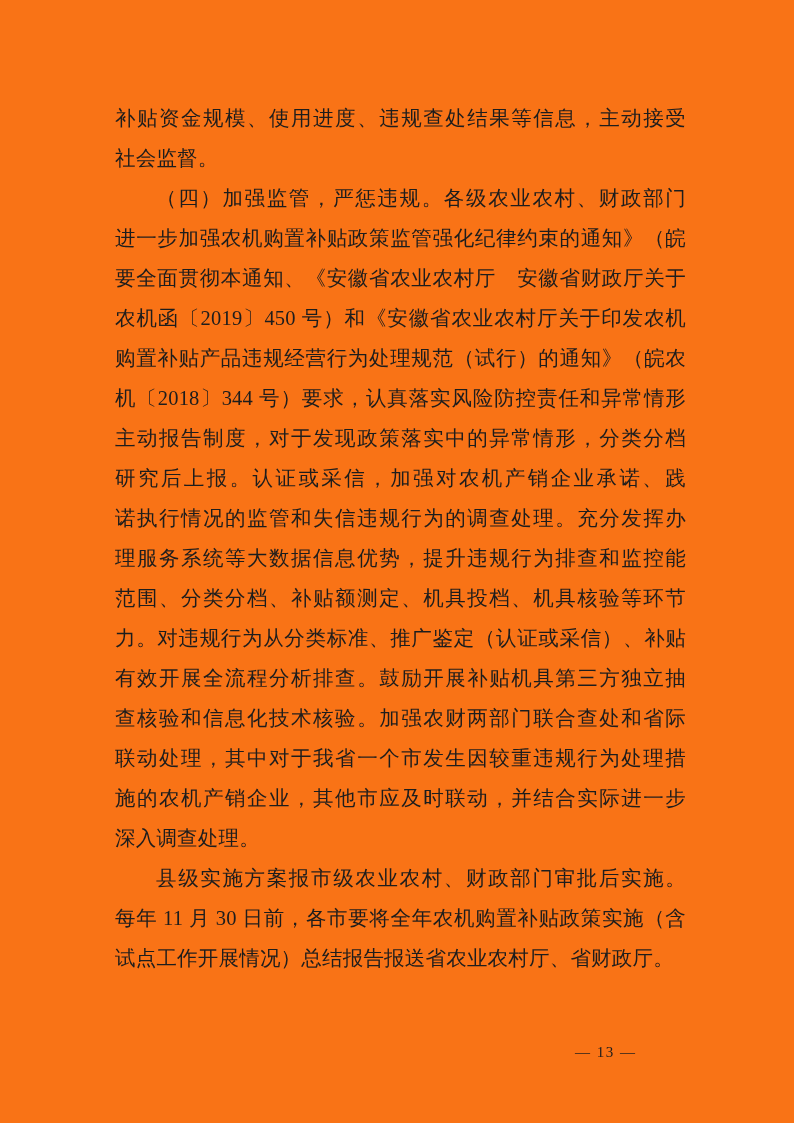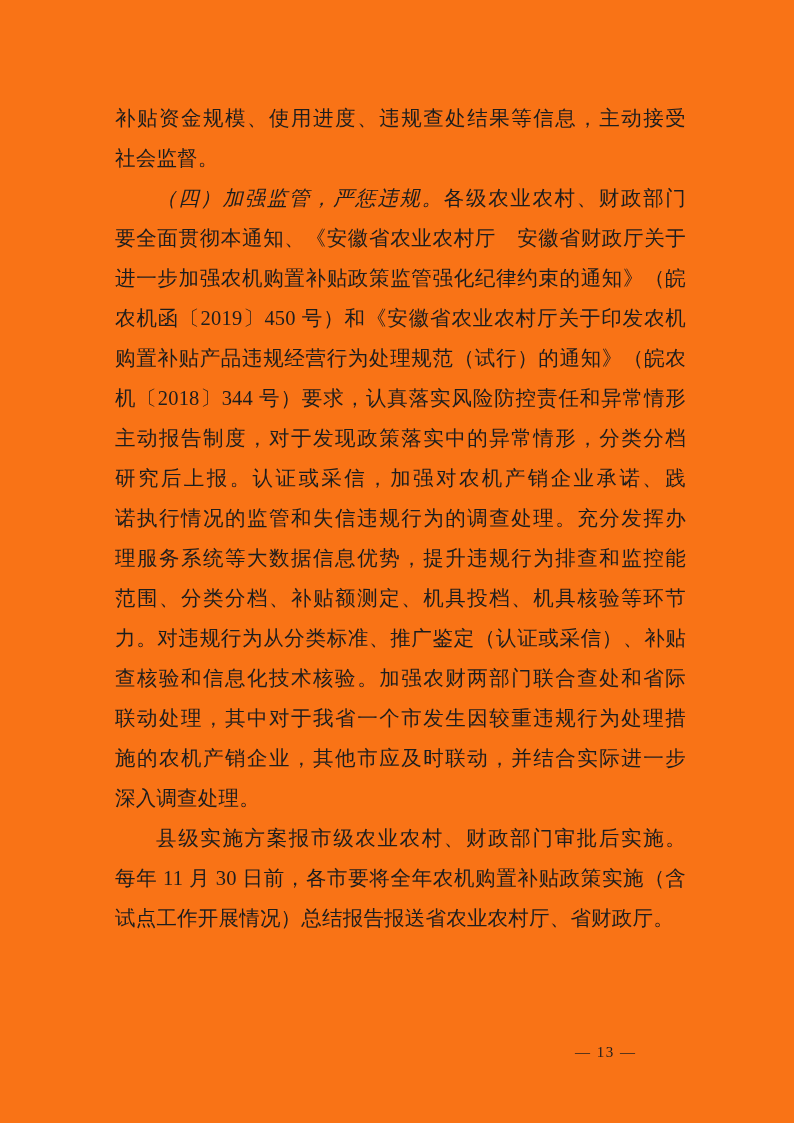--- a/index.html
+++ b/index.html
@@ -32,51 +32,51 @@
     letter-spacing: 0.2px;
   }
   .line.end {
     text-align: right;
     text-align-last: left;
   }
   .line.indent {
     text-indent: 41px;
   }
   .kaiti {
-    font-style: italic;
   }
   .page-footer {
     position: absolute;
     left: 575px;
     top: 1040px;
     font-size: 15px;
     line-height: 24px;
     letter-spacing: 1.5px;
     color: #1d1d1d;
   }
 </style>
 </head>
 <body>
 
 <div class="page">
   <div class="content">
     <div class="line">补贴资金规模、使用进度、违规查处结果等信息，主动接受</div>
     <div class="line end">社会监督。</div>
     <div class="line indent"><span class="kaiti">（四）加强监管，严惩违规。</span><span>各级农业农村、财政部门</span></div>
+    <div class="line">进一步加强农机购置补贴政策监管强化纪律约束的通知》（皖</div>
     <div class="line">要全面贯彻本通知、《安徽省农业农村厅　安徽省财政厅关于</div>
-    <div class="line">进一步加强农机购置补贴政策监管强化纪律约束的通知》（皖</div>
     <div class="line">农机函〔2019〕450 号）和《安徽省农业农村厅关于印发农机</div>
     <div class="line">购置补贴产品违规经营行为处理规范（试行）的通知》（皖农</div>
     <div class="line">机〔2018〕344 号）要求，认真落实风险防控责任和异常情形</div>
     <div class="line">主动报告制度，对于发现政策落实中的异常情形，分类分档</div>
     <div class="line">研究后上报。认证或采信，加强对农机产销企业承诺、践</div>
     <div class="line">诺执行情况的监管和失信违规行为的调查处理。充分发挥办</div>
     <div class="line">理服务系统等大数据信息优势，提升违规行为排查和监控能</div>
     <div class="line">范围、分类分档、补贴额测定、机具投档、机具核验等环节</div>
     <div class="line">力。对违规行为从分类标准、推广鉴定（认证或采信）、补贴</div>
+    <div class="line">有效开展全流程分析排查。鼓励开展补贴机具第三方独立抽</div>
     <div class="line">查核验和信息化技术核验。加强农财两部门联合查处和省际</div>
     <div class="line">联动处理，其中对于我省一个市发生因较重违规行为处理措</div>
     <div class="line">施的农机产销企业，其他市应及时联动，并结合实际进一步</div>
     <div class="line end">深入调查处理。</div>
     <div class="line indent">县级实施方案报市级农业农村、财政部门审批后实施。</div>
     <div class="line">每年 11 月 30 日前，各市要将全年农机购置补贴政策实施（含</div>
     <div class="line end">试点工作开展情况）总结报告报送省农业农村厅、省财政厅。</div>
   </div>
 
   <div class="page-footer">— 13 —</div>

